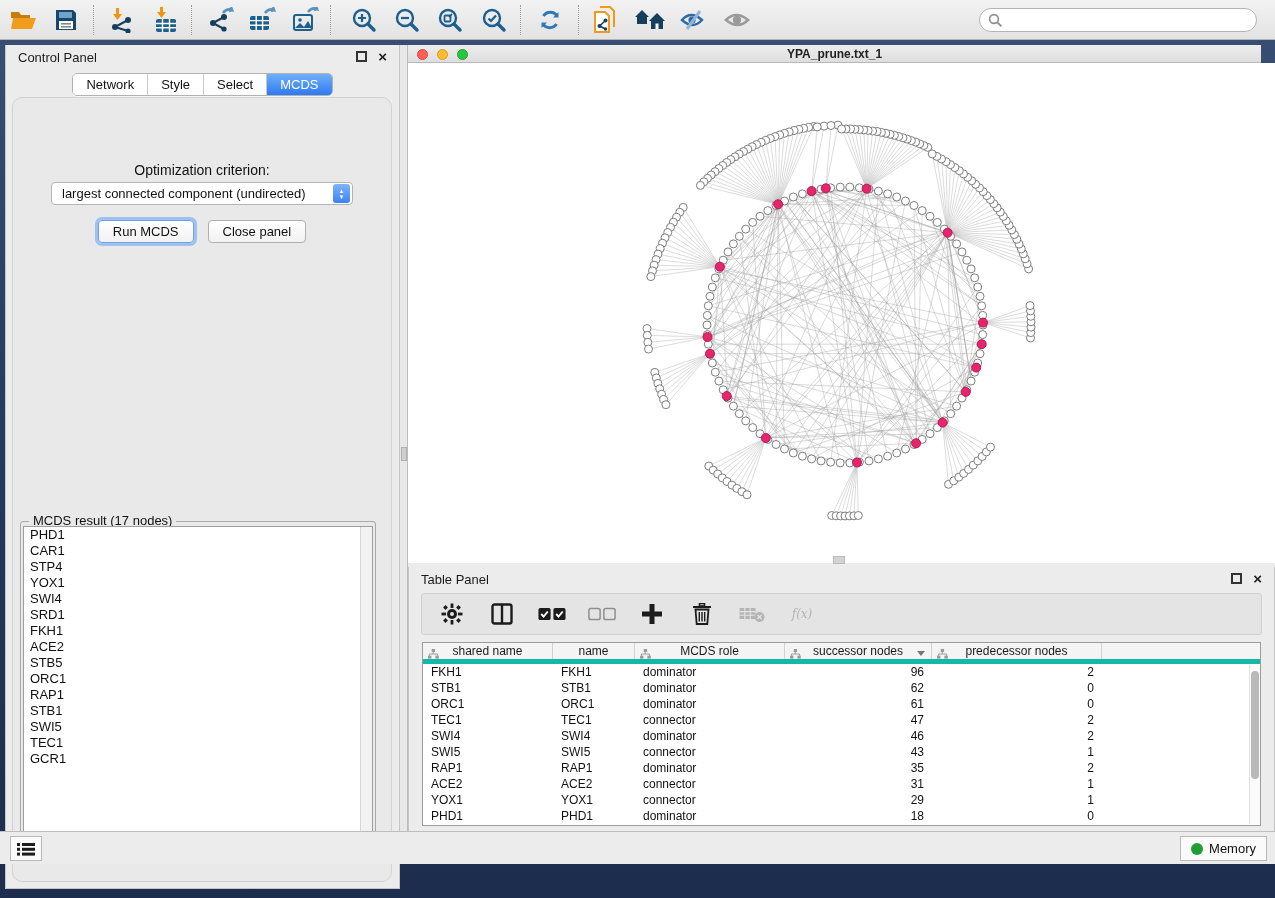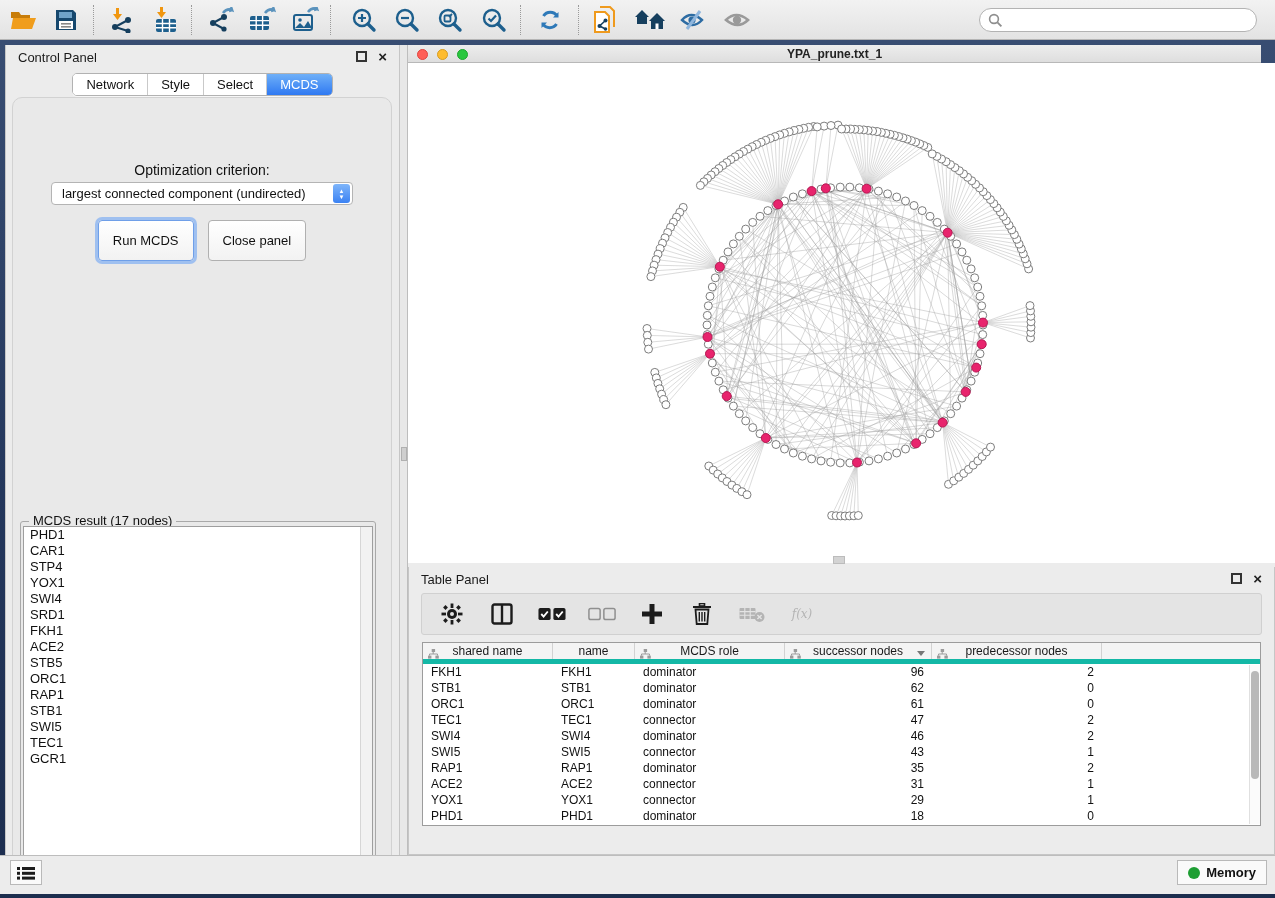--- a/index.html
+++ b/index.html
@@ -27,21 +27,21 @@
   .seg { padding:3px 13px; font-size:13px; color:#111; background:#fff; border-right:1px solid #c9c9c9; cursor:default; }
   .seg:last-child { border-right:none; }
   .seg.sel { background:linear-gradient(#6fb0f8,#2f79f2); color:#fff; }
   .cp-content { position:absolute; left:6px; right:7px; top:52px; bottom:6px; background:#e9e9e9; border:1px solid #d2d2d2; border-radius:10px; }
   .opt-label { position:absolute; left:0; right:0; top:64px; text-align:center; font-size:14px; color:#111; }
   .criterion { position:absolute; left:38px; right:38px; top:84px; height:23px; background:#fff; border:1px solid #b4b4b4; border-radius:4px;
     display:flex; align-items:center; }
   .criterion .val { flex:1; font-size:13px; color:#111; padding-left:10px; white-space:nowrap; }
   .stepper { width:17px; height:19px; margin-right:2px; border-radius:3px; background:linear-gradient(#7eb5fa,#3b82f3);
     color:#fff; display:flex; flex-direction:column; align-items:center; justify-content:center; font-size:6px; line-height:6px; }
-  .btn { background:linear-gradient(#ffffff,#f2f2f2); border:1px solid #b0b0b0; border-radius:4px; font-size:13px; color:#111; padding:12px 14px; }
+  .btn { background:linear-gradient(#ffffff,#f2f2f2); border:1px solid #b0b0b0; border-radius:4px; font-size:13px; color:#111; padding:3px 14px; }
   .btn.focus { box-shadow:0 0 0 3px rgba(110,165,245,.6); border-color:#6f9fe8; }
   .cp-buttons { position:absolute; left:0; right:0; top:122px; display:flex; justify-content:center; gap:14px; }
   .groupbox { position:absolute; left:7px; right:15px; top:423px; bottom:17px; border:1px solid #a9a9a9; border-radius:3px; }
   .groupbox .legend { position:absolute; top:-9px; left:8px; background:#e9e9e9; padding:0 4px; font-size:13px; color:#111; }
   .mcds-list { position:absolute; left:2px; right:2px; top:4px; bottom:2px; background:#fff; border:1px solid #9e9e9e; overflow:hidden; }
   .mcds-item { font-size:13px; color:#111; line-height:16px; padding-left:6px; }
   .mcds-scroll { position:absolute; right:0; top:0; bottom:0; width:12px; background:#f2f2f2; border-left:1px solid #d6d6d6; }
 
   
   .net-frame { position:absolute; left:408px; top:45px; width:853px; height:518px; }
@@ -69,21 +69,21 @@
   .th .sort { position:absolute; right:6px; top:8px; width:0; height:0; border-left:4px solid transparent; border-right:4px solid transparent; border-top:5px solid #777; }
   .tr { display:flex; height:16px; }
   .td { font-size:12px; color:#111; line-height:16px; padding:0 8px; white-space:nowrap; overflow:hidden; }
   .td.num { text-align:right; }
   .c0{width:130px} .c1{width:82px} .c2{width:150px} .c3{width:147px} .c4{width:170px} .cf{flex:1; border-right:none}
   .tscroll { position:absolute; right:0; top:22px; bottom:1px; width:11px; background:#fbfbfb; border-left:1px solid #e0e0e0; }
   .tscroll .thumb { position:absolute; left:1px; right:1px; top:6px; height:108px; background:#b9b9b9; border-radius:5px; }
   .tp-tabs { position:absolute; left:0; right:0; bottom:3px; display:flex; justify-content:center; }
 
   
-  .statusbar { position:absolute; left:0; top:855px; width:1275px; height:39px; background:#ececec; border-top:1px solid #bdbdbd;font-weight:bold; }
+  .statusbar { position:absolute; left:0; top:831px; width:1275px; height:33px; background:#ececec; border-top:1px solid #bdbdbd; }
   .list-btn { position:absolute; left:10px; top:4px; width:32px; height:25px; background:#fafafa; border:1px solid #b9b9b9; display:flex; align-items:center; justify-content:center; }
   .mem-btn { position:absolute; right:8px; top:4px; height:25px; background:#fafafa; border:1px solid #b9b9b9; display:flex; align-items:center; gap:6px; padding:0 10px; font-size:13px; color:#111; }
   .mem-dot { width:12px; height:12px; border-radius:50%; background:#1e9e33; }
 </style>
 </head>
 <body>
 
 <div class="desktop-strip-left"></div>
 
 <div class="toolbar">

